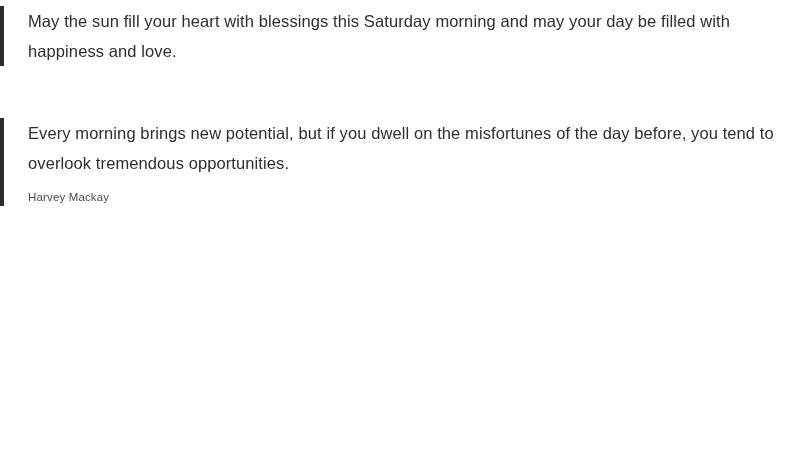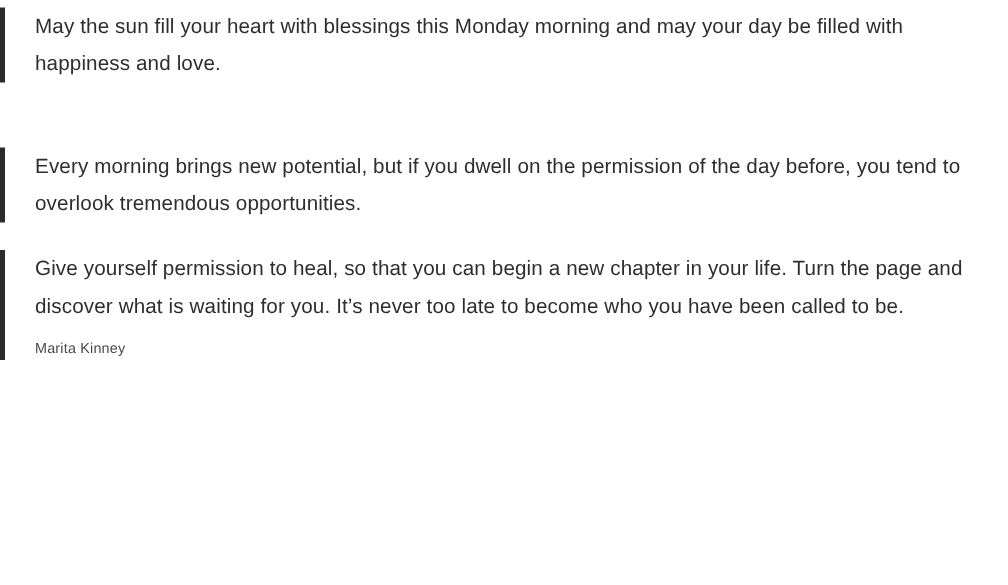--- a/index.html
+++ b/index.html
@@ -54,32 +54,29 @@
   }
 </style>
 </head>
 <body>
 
 <div class="page">
 
   <div class="spacer-top"></div>
 
   <blockquote class="quote-block">
-    <p class="quote-text">May the sun fill your heart with blessings this Monday morning and may your day be filled with happiness and love.</p>
+    <p class="quote-text">May the sun fill your heart with blessings this Saturday morning and may your day be filled with happiness and love.</p>
   </blockquote>
 
   <div class="gap"></div>
 
 
   <div class="gap"></div>
 
   <blockquote class="quote-block">
-    <p class="quote-text">Every morning brings new potential, but if you dwell on the permission of the day before, you tend to overlook tremendous opportunities.</p>
+    <p class="quote-text">Every morning brings new potential, but if you dwell on the misfortunes of the day before, you tend to overlook tremendous opportunities.</p>
+    <p class="quote-author">Harvey Mackay</p>
   </blockquote>
 
   <div class="gap-sm"></div>
 
-  <blockquote class="quote-block">
-    <p class="quote-text">Give yourself permission to heal, so that you can begin a new chapter in your life. Turn the page and discover what is waiting for you. It’s never too late to become who you have been called to be.</p>
-    <p class="quote-author">Marita Kinney</p>
-  </blockquote>
 
 </div>
 
 </body></html>

